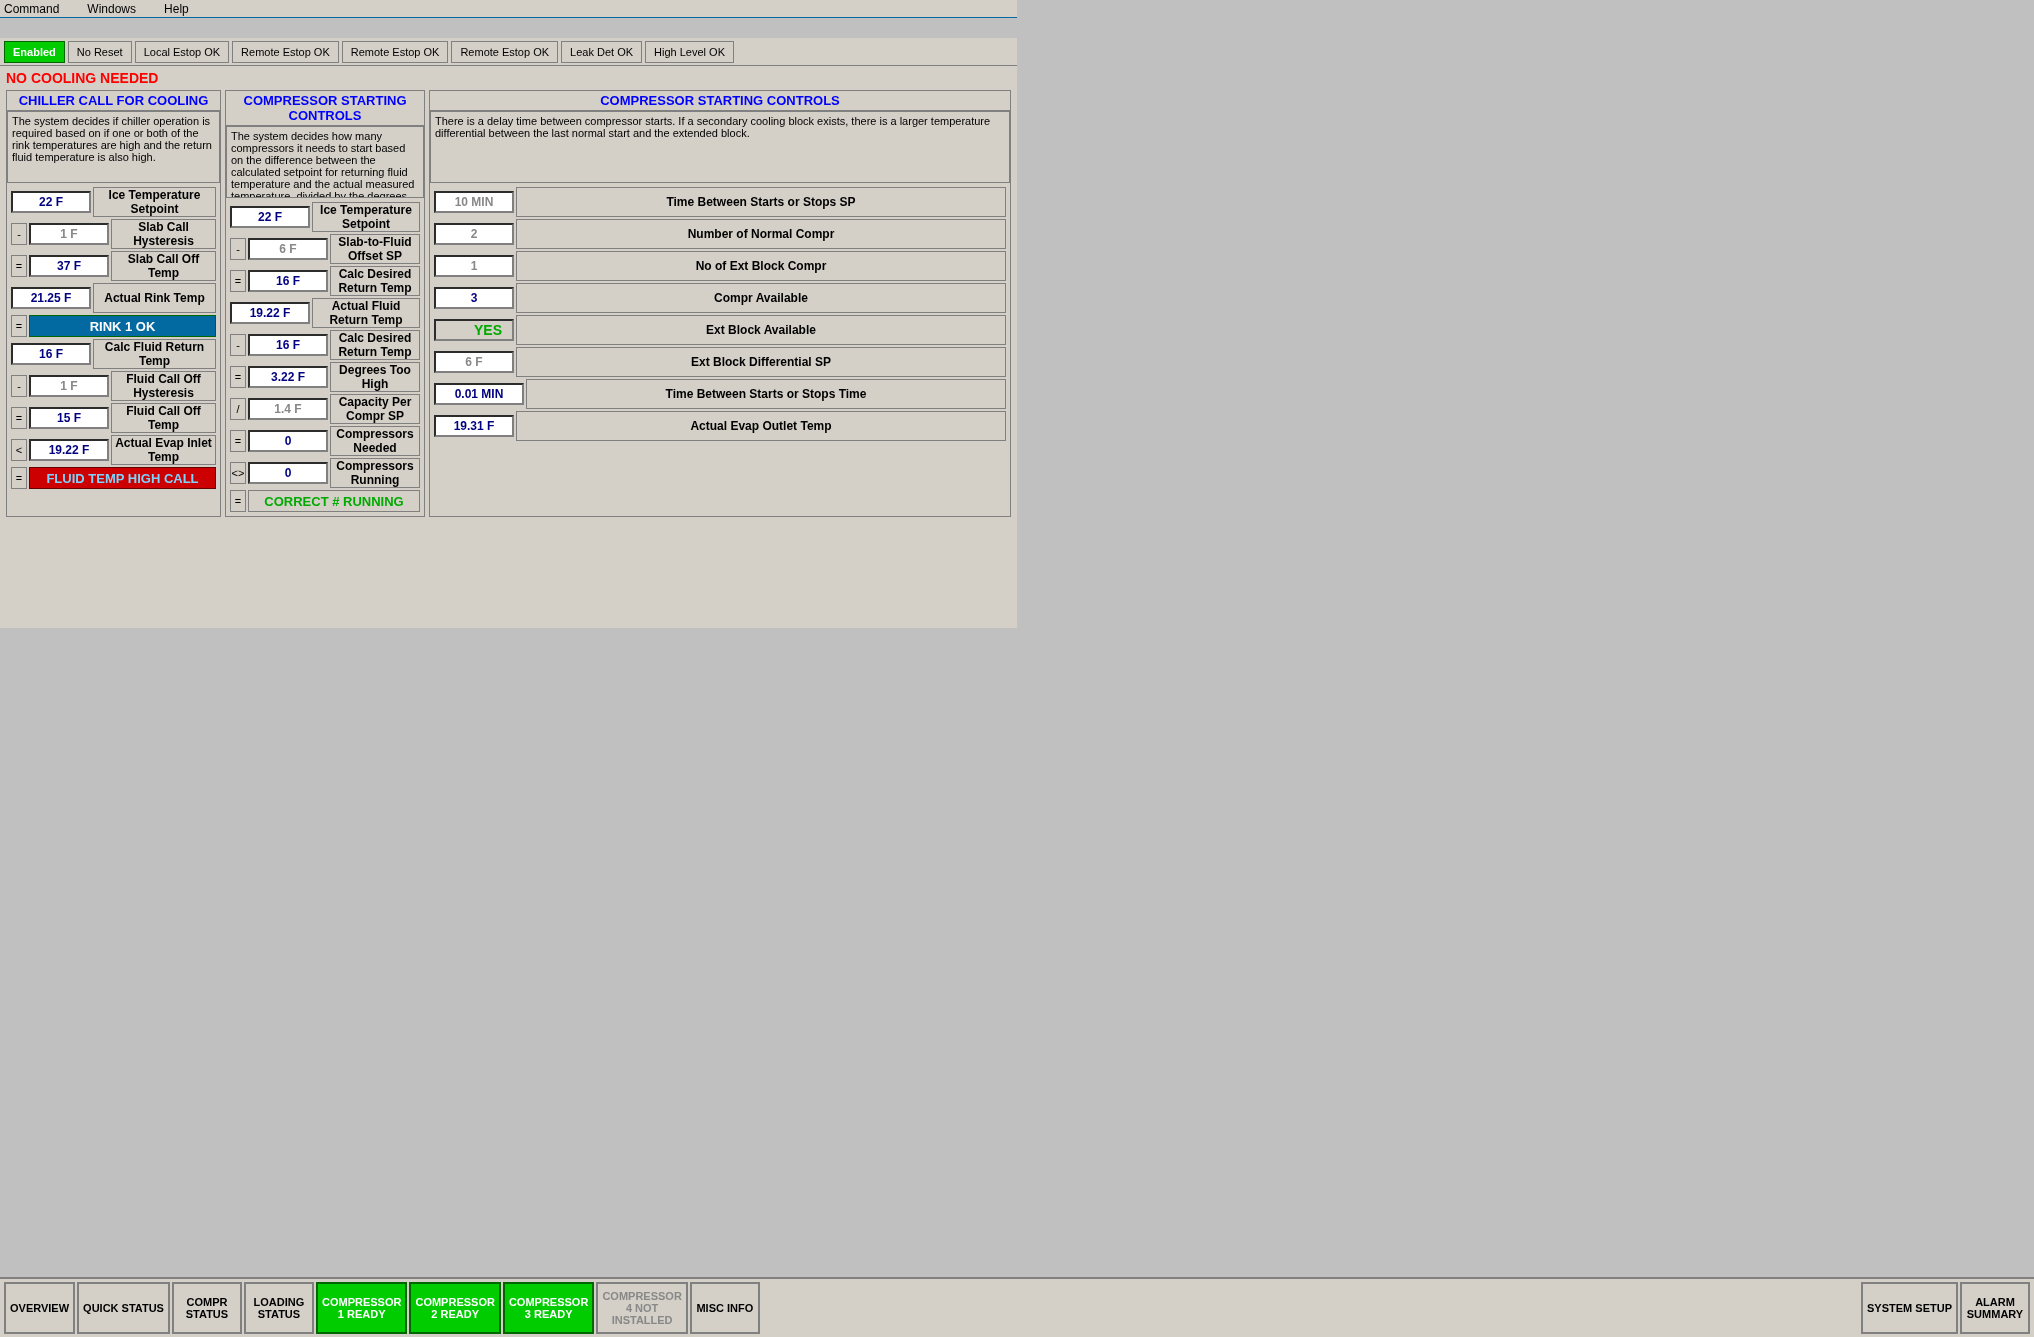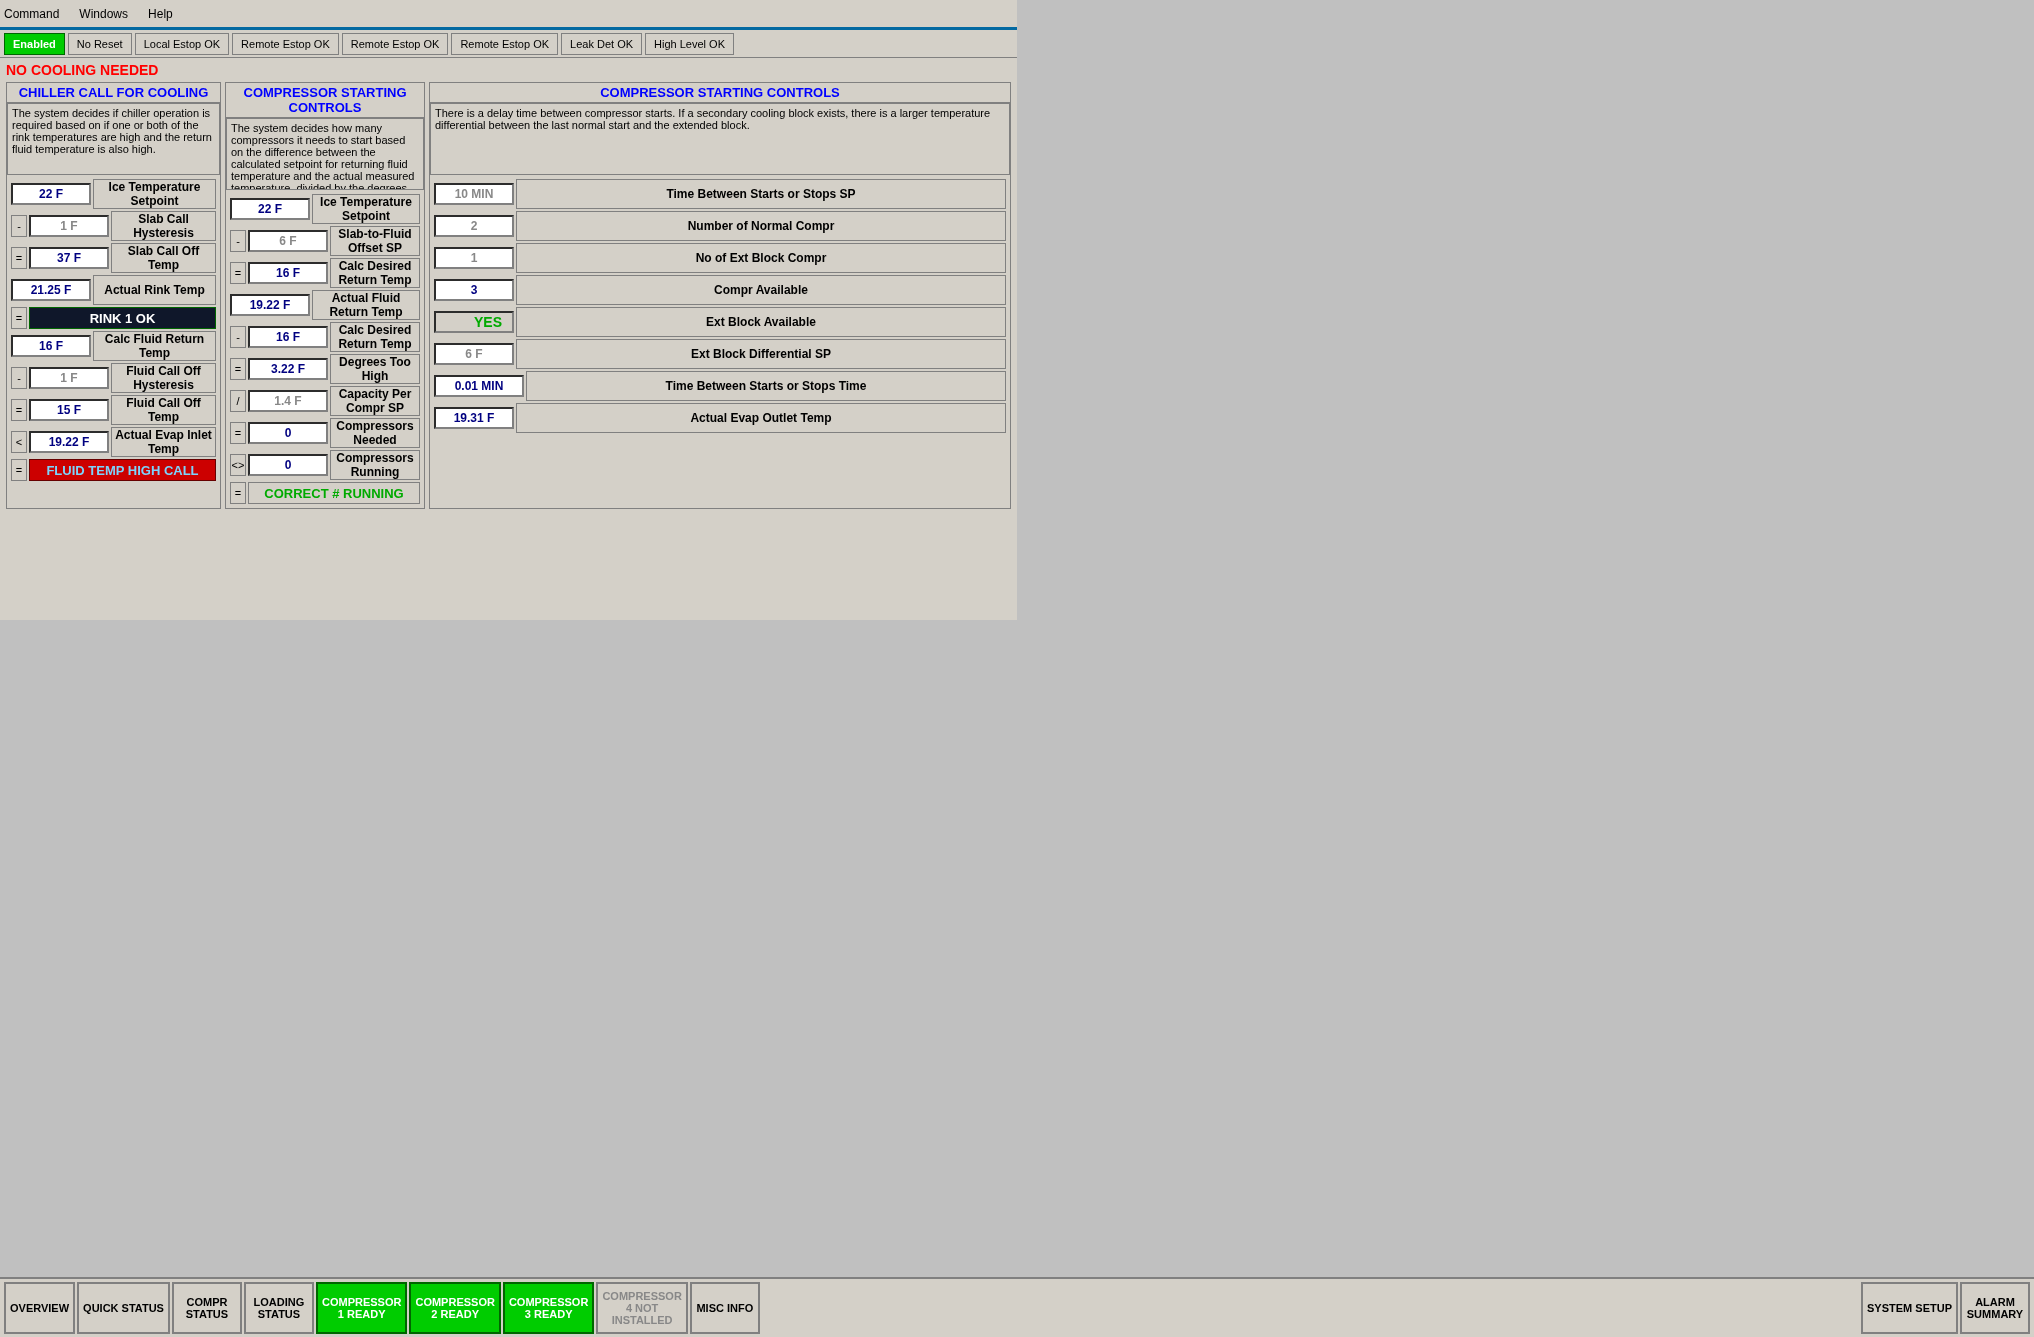--- a/index.html
+++ b/index.html
@@ -1,23 +1,23 @@
 <!DOCTYPE html>
 <html><head>
   <meta charset="utf-8">
   <style>
     * { box-sizing: border-box; margin: 0; padding: 0; }
     body { font-family: Arial, sans-serif; font-size: 13px; background: #c0c0c0; width: 1017px; height: 668px; overflow: hidden; }
     
     
-    .menu-bar { background: #d4d0c8; height: 30px; display: flex; align-items: center; padding: 0 4px; gap: 20px; border-bottom: 3px solid #0369a1; font-size: 12px; }
+    .menu-bar { background: #d4d0c8; height: 18px; display: flex; align-items: center; padding: 0 4px; gap: 28px; border-bottom: 1px solid #0369a1; font-size: 12px; }
     .menu-item { cursor: pointer; }
     
     
-    .toolbar { background: #d4d0c8; height: 28px; display: flex; align-items: center; padding: 2px 4px; gap: 3px; border-bottom: 1px solid #808080; }
+    .toolbar { background: #d4d0c8; height: 28px; display: flex; align-items: center; padding: 2px 4px; gap: 3px; border-bottom: 1px solid #808080; margin-top: 20px; }
     .toolbar-btn { height: 22px; padding: 0 8px; font-size: 11px; border: 1px solid #808080; background: #d4d0c8; cursor: pointer; white-space: nowrap; }
     .toolbar-btn.enabled { background: #00cc00; color: white; font-weight: bold; border: 1px solid #006600; }
     
     
     .main { padding: 4px 6px; background: #d4d0c8; height: calc(100% - 18px - 28px - 60px); overflow: hidden; }
     
     
     .no-cooling { color: red; font-weight: bold; font-size: 14px; margin-bottom: 4px; }
     
     
@@ -28,21 +28,21 @@
     .panel-desc { font-size: 11px; padding: 3px 4px; height: 72px; overflow: hidden; border-bottom: 1px solid #ccc; border-right: 3px solid #808080; }
     
     
     .data-section { padding: 2px 4px; }
     .data-row { display: flex; align-items: center; margin: 2px 0; gap: 2px; }
     .operator-btn { width: 16px; height: 22px; font-size: 11px; border: 1px solid #808080; background: #d4d0c8; cursor: pointer; text-align: center; display: flex; align-items: center; justify-content: center; flex-shrink: 0; }
     .value-box { width: 80px; height: 22px; border: 2px inset #808080; background: white; display: flex; align-items: center; justify-content: center; font-size: 12px; font-weight: bold; color: #000080; flex-shrink: 0; text-align: right; }
     .value-box.gray-text { color: #888888; }
     .label-box { flex: 1; height: 30px; border: 1px solid #808080; background: #d4d0c8; display: flex; align-items: center; justify-content: center; font-size: 12px; font-weight: bold; text-align: center; }
     .status-box { flex: 1; height: 22px; display: flex; align-items: center; justify-content: center; font-size: 13px; font-weight: bold; }
-    .status-green { background: #0f172a; color: white; border: 1px solid #006600; text-align: center; }
+    .status-green { background: #0369a1; color: white; border: 1px solid #006600; text-align: center; }
     .status-red { background: #cc0000; color: #7dd3fc; border: 1px solid #660000; }
     .status-text-green { background: #d4d0c8; color: #00aa00; font-weight: bold; font-size: 13px; border: 1px solid #808080; }
     .status-yes { color: #00aa00; font-weight: bold; font-size: 14px; }
     
     
     .bottom-nav { position: fixed; bottom: 0; left: 0; right: 0; height: 60px; background: #d4d0c8; border-top: 2px solid #808080; display: flex; align-items: center; padding: 2px 4px; gap: 2px; }
     .nav-btn { height: 52px; min-width: 70px; font-size: 11px; font-weight: bold; border: 2px solid #808080; background: #d4d0c8; cursor: pointer; text-align: center; display: flex; align-items: center; justify-content: center; padding: 2px 4px; }
     .nav-btn.active { background: #00cc00; color: white; border-color: #006600; }
     .nav-btn.spacer { flex: 1; border: none; background: transparent; cursor: default; }
     .nav-btn.disabled { color: #888; }

